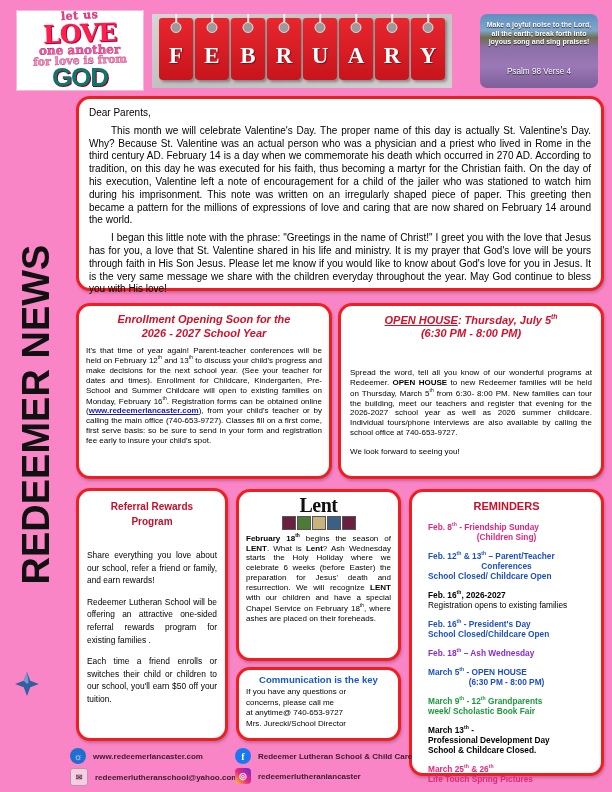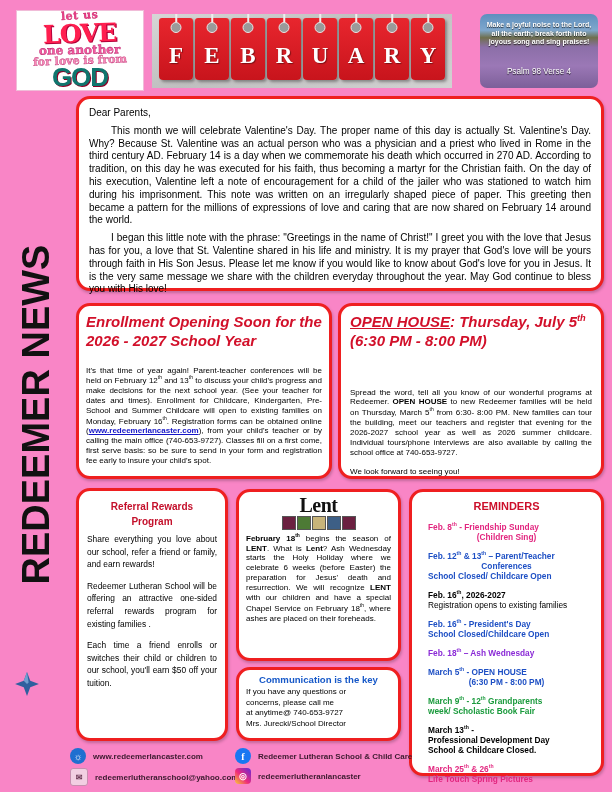--- a/index.html
+++ b/index.html
@@ -83,29 +83,29 @@
   .letterbox p.ind{text-indent:22px;}
   .sig{display:flex;justify-content:space-between;font-size:8.3px;font-weight:bold;margin-top:6px;padding:0 14px 0 30px;}
 
   .box-enroll{left:76px;top:303px;width:256px;height:176px;padding:6px 7px;}
   .box-open{left:338px;top:303px;width:266px;height:176px;padding:6px 9px;}
   .box-referral{left:76px;top:488px;width:152px;height:253px;padding:6px 8px;}
   .box-lent{left:236px;top:489px;width:165px;height:172px;padding:3px 7px 5px 7px;}
   .box-comm{left:236px;top:667px;width:165px;height:74px;padding:3px 7px;}
   .box-remind{left:409px;top:489px;width:195px;height:287px;padding:5px 16px;}
 
-  .box-title-red{font-size:15px;font-weight:bold;font-style:italic;color:#d2102a;
-    line-height:1.25;margin:1px 0 15px 0;}
+  .box-title-red{font-size:11px;font-weight:bold;font-style:italic;color:#d2102a;
+    text-align:center;line-height:1.25;margin:1px 0 5px 0;}
   .box-title-red u{text-decoration:underline;}
   .body-txt{font-size:8px;line-height:1.24;color:#000;text-align:justify;}
   .body-txt.left{text-align:left;}
   .lnk{color:#1616c8;font-weight:bold;text-decoration:underline;}
   sup{font-size:.62em;vertical-align:super;}
 
-  .ttl-referral{font-size:10px;font-weight:bold;color:#c4102b;text-align:center;line-height:1.5;margin:2px 0 4px 0;}
+  .ttl-referral{font-size:10px;font-weight:bold;color:#c4102b;text-align:center;line-height:1.5;margin:2px 0 20px 0;}
   .referral-body{font-size:8.4px;line-height:1.5;color:#000;text-align:justify;}
   .referral-body p{margin:0 0 9px 0;}
 
   .lent-logo{text-align:center;margin:0 0 1px 0;}
   .lent-word{font-family:"Liberation Serif",serif;font-weight:bold;font-size:20px;color:#111;
     letter-spacing:-0.5px;line-height:1;}
   .lent-icons{display:flex;justify-content:center;gap:1px;margin:1px 0 3px 0;}
   .lent-icons i{width:12px;height:12px;display:block;border:1px solid #555;}
   .li1{background:#6b2040;}
   .li2{background:#4d7a35;}

